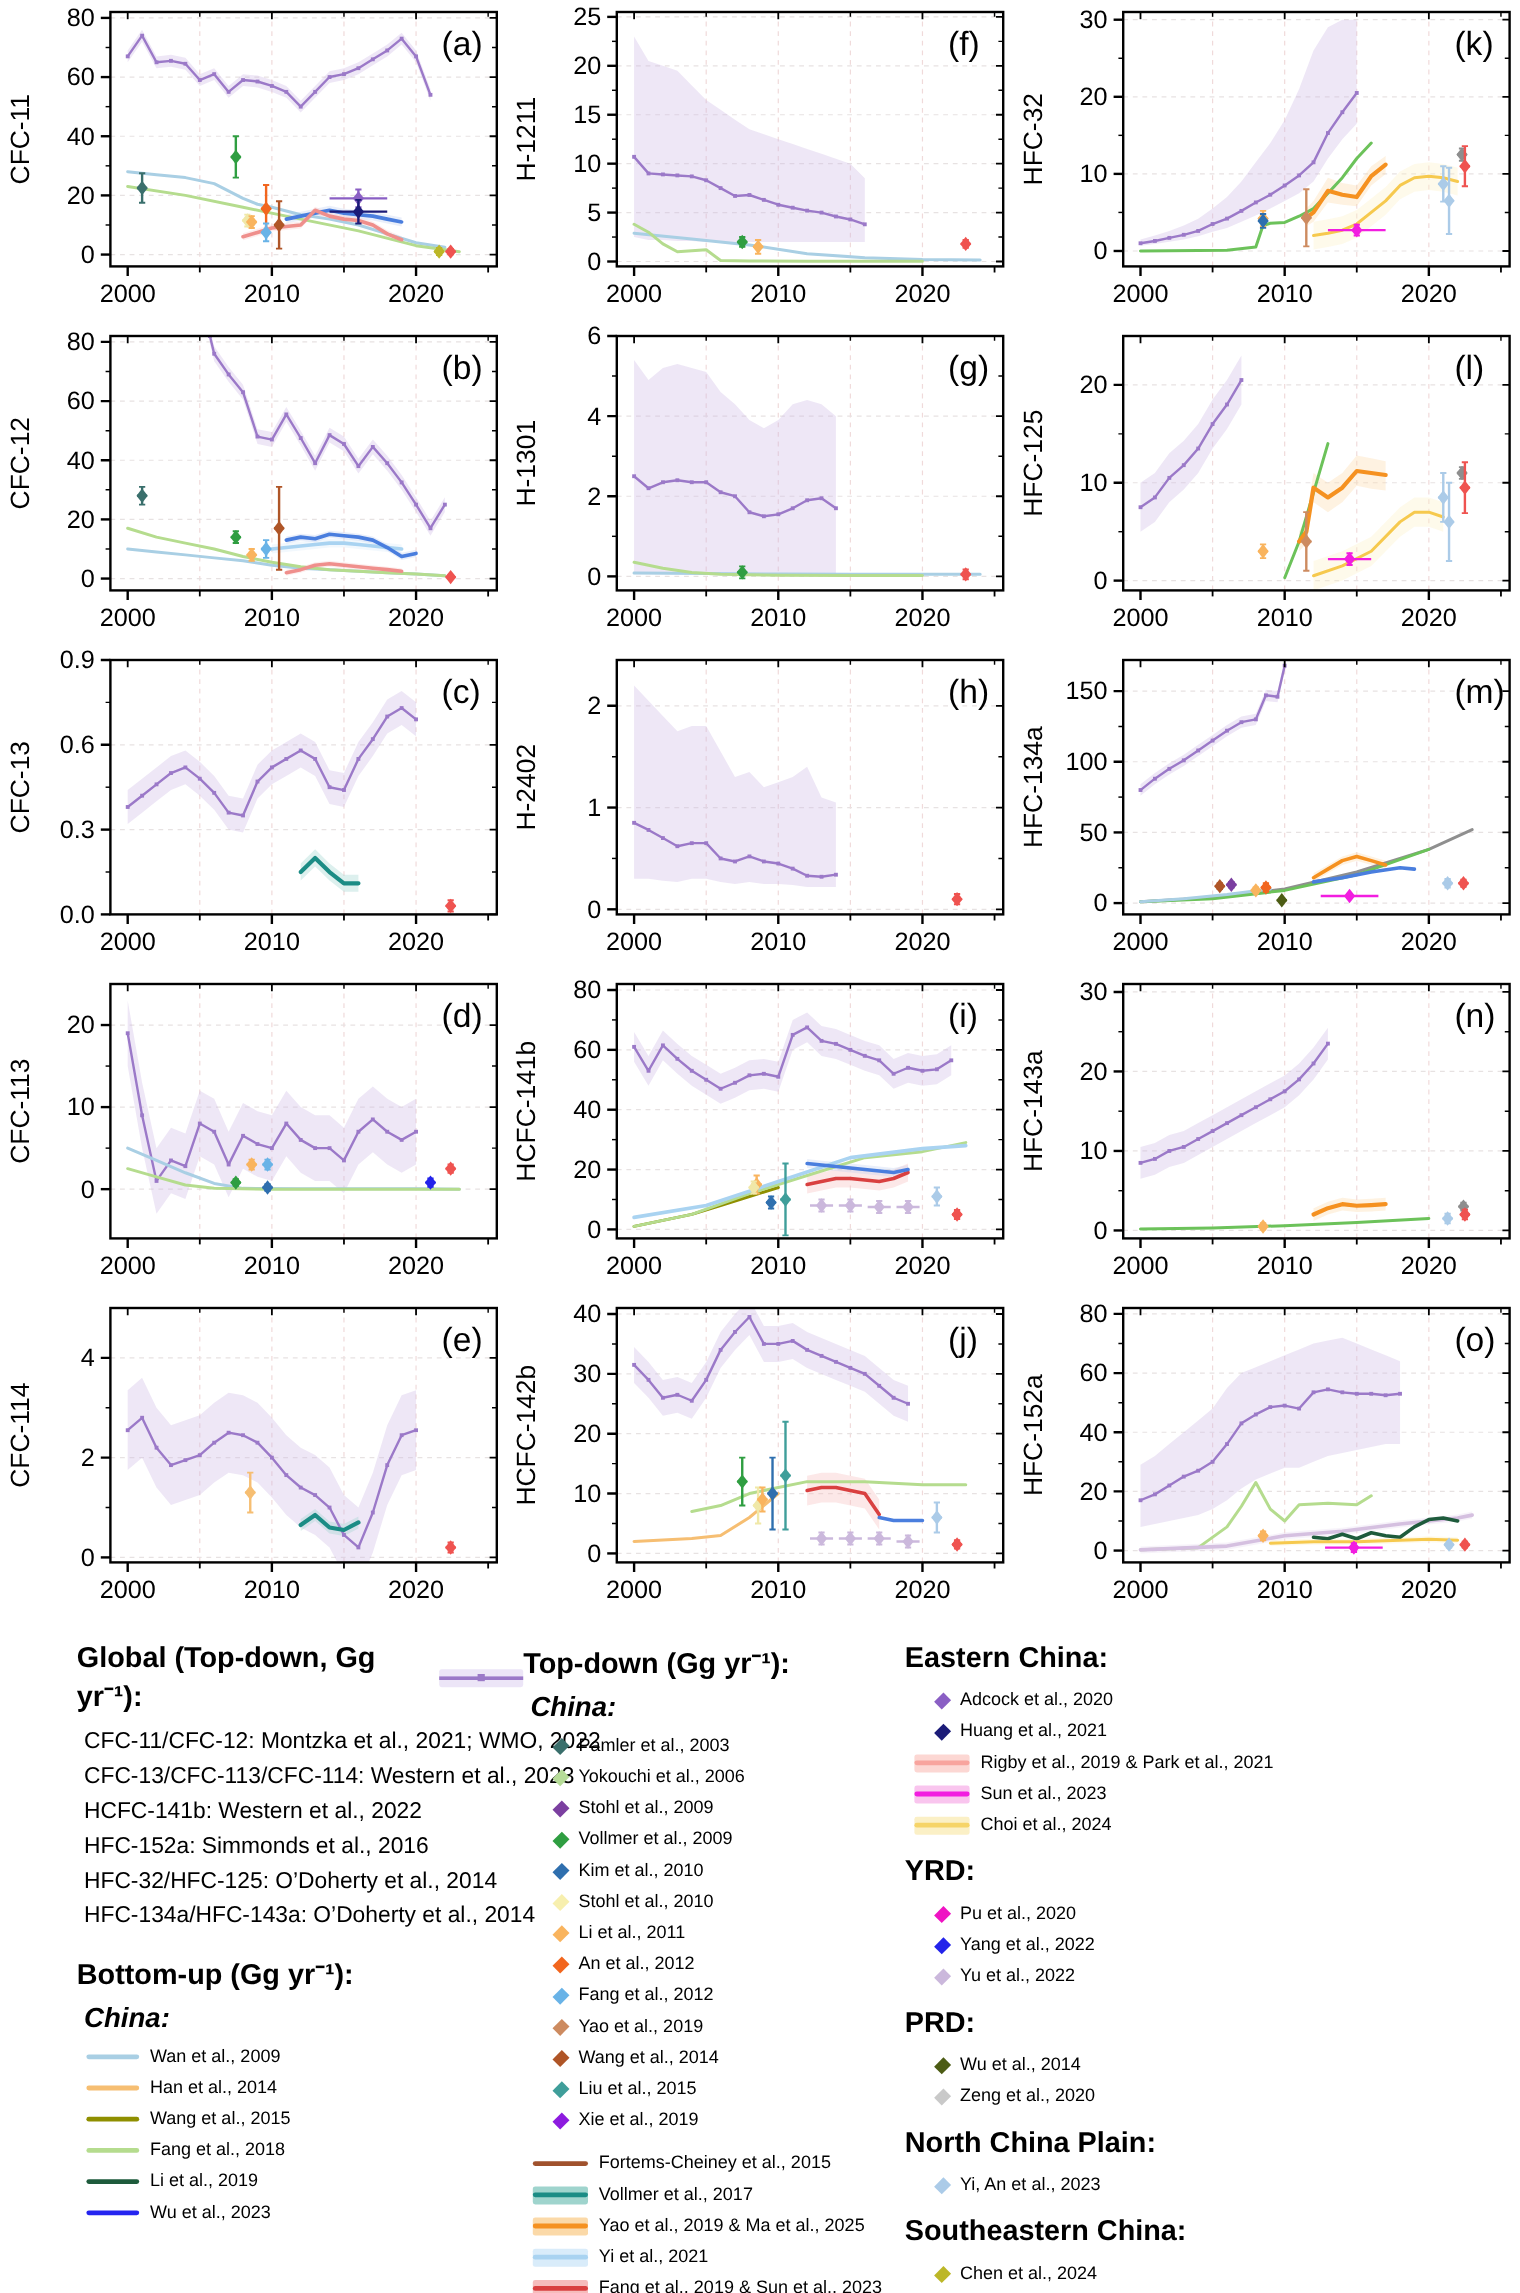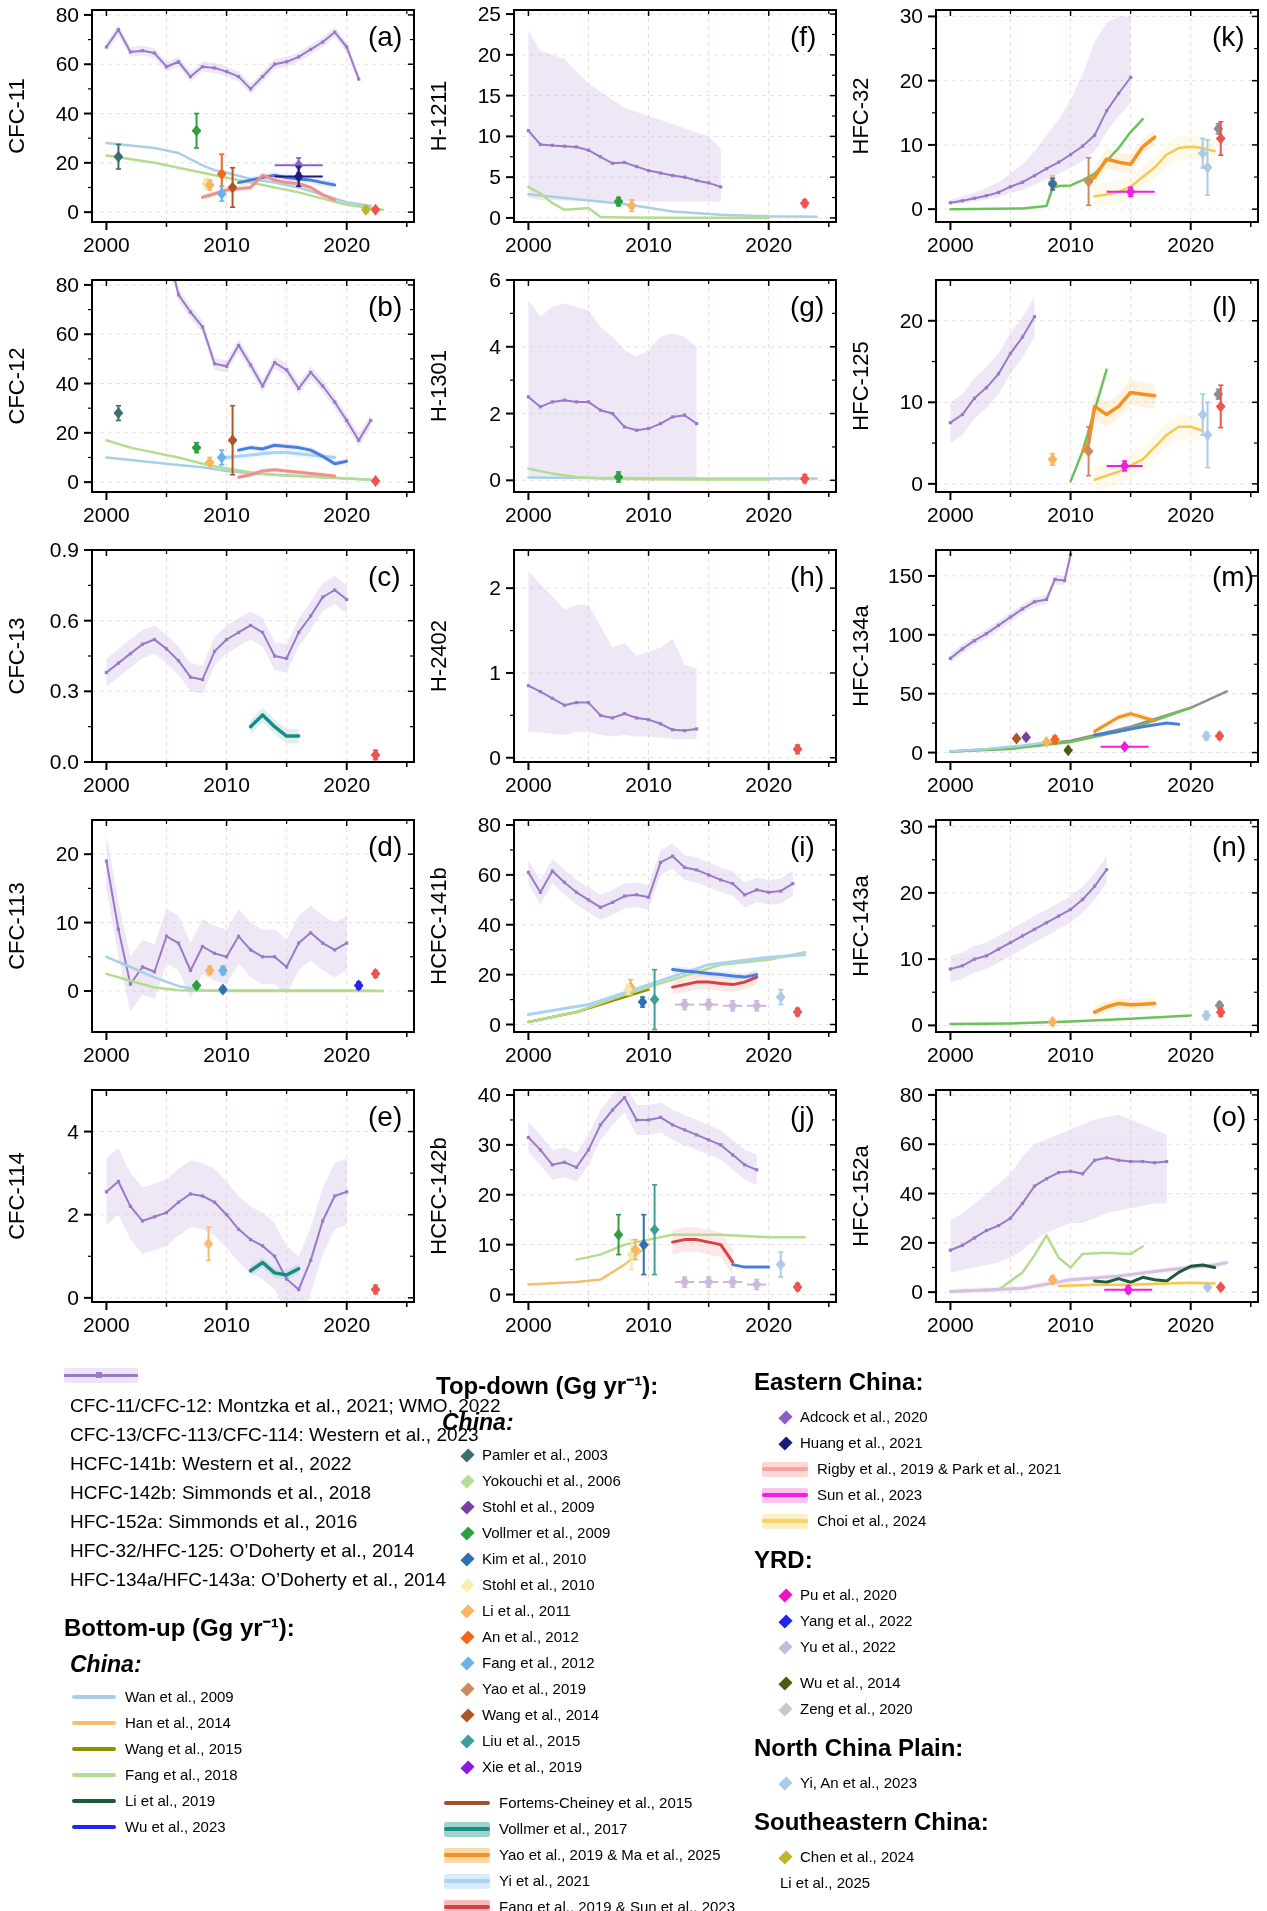--- a/index.html
+++ b/index.html
@@ -1810,29 +1810,29 @@
         <text x="79" y="21.93023255813955" text-anchor="end" font-size="21" fill="#000">80</text>
         <text x="368" y="46" font-size="28" fill="#000">(o)</text>
         <text x="24" y="116" font-size="22" fill="#000" text-anchor="middle" transform="rotate(-90 24 116)">HFC-152a</text>
       </svg>
     </div>
   </div>
 
 <div id="legend">
   <div class="col-left">
     <div class="lg-title">
+      <span>Global (Top-down, Gg yr⁻¹):</span>
       <span class="sw-global">
           <span class="sw-global-line"></span>
         </span>
     </div>
     <div id="global-items">
         <div class="lg-plain">CFC-11/CFC-12: Montzka et al., 2021; WMO, 2022</div>
         <div class="lg-plain">CFC-13/CFC-113/CFC-114: Western et al., 2023</div>
         <div class="lg-plain">HCFC-141b: Western et al., 2022</div>
-        <div class="lg-plain">HCFC-142b: Simmonds et al., 2018</div>
         <div class="lg-plain">HFC-152a: Simmonds et al., 2016</div>
         <div class="lg-plain">HFC-32/HFC-125:  O’Doherty et al., 2014</div>
         <div class="lg-plain">HFC-134a/HFC-143a:  O’Doherty et al., 2014</div>
       </div>
     <div class="lg-title" style="margin-top:16px">Bottom-up (Gg yr⁻¹):</div>
     <div class="lg-sub">China:</div>
     <div id="bottomup-items">
         <div class="lg-item ln">
           <span class="sw-line" style="background:#a9cfe4"></span>
           <span class="">Wan et al., 2009</span>
@@ -1989,20 +1989,21 @@
           <div class="lg-item pt">
             <span class="sw-diamond" style="background:#2323ea"></span>
             <span class="">Yang et al., 2022</span>
           </div>
           <div class="lg-item pt">
             <span class="sw-diamond" style="background:#cbb8dc"></span>
             <span class="">Yu et al., 2022</span>
           </div>
         </div>
         <div class="rg-group">
+          <div class="lg-title">PRD:</div>
           <div class="lg-item pt">
             <span class="sw-diamond" style="background:#4c5c14"></span>
             <span class="">Wu et al., 2014</span>
           </div>
           <div class="lg-item pt">
             <span class="sw-diamond" style="background:#c9c9c9"></span>
             <span class="">Zeng et al., 2020</span>
           </div>
         </div>
         <div class="rg-group">

